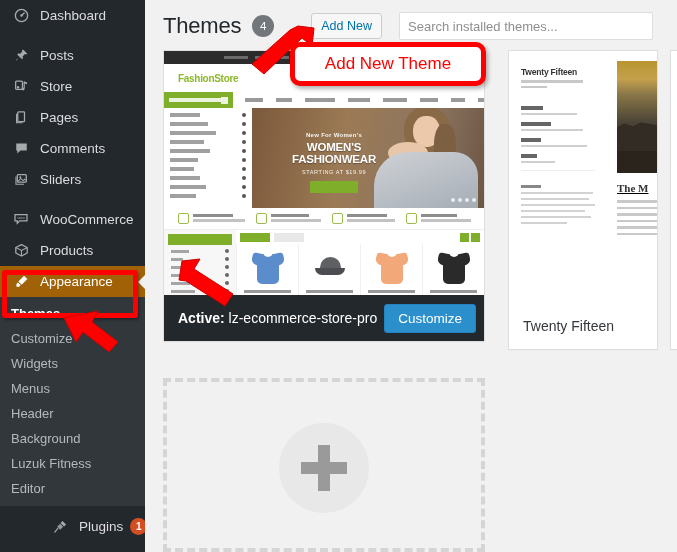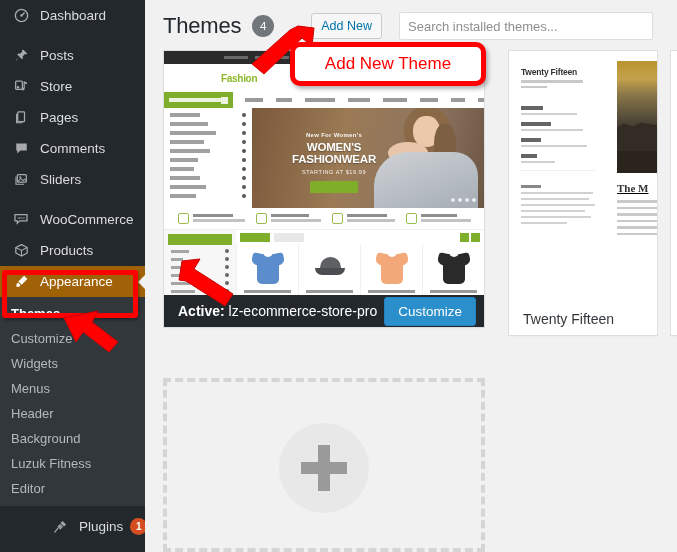--- a/index.html
+++ b/index.html
@@ -138,21 +138,21 @@
   .theme-card.second-card { left: 345px; top: 0; width: 150px; }
   .theme-card.third-card { left: 507px; top: 0; width: 160px; }
 
   .shot { position: relative; overflow: hidden; background: #fff; }
   .shot-active { height: 244px; }
   .shot-small  { height: 252px; }
 
   .card-foot {
     display: flex; align-items: center; justify-content: space-between;
     padding: 0 14px;
-    height: 32px;
+    height: 46px;
     font-size: 14px;
     color: #32373c;
   }
   .card-foot.active-foot {
     background: #23282d;
     color: #fff;
     padding-right: 8px;
   }
   .active-label { font-size: 14px; }
   .active-label b { font-weight: bold; }
@@ -163,21 +163,21 @@
     padding: 6px 13px;
     border-radius: 3px;
     border: 1px solid #2383c4;
   }
 
   
   .fs-topbar { height: 13px; background: #2b2b2b; display: flex; align-items: center; padding-left: 60px; gap: 7px; }
   .fs-topbar i { display: block; height: 3px; background: #6a6a6a; }
   .fs-header { height: 28px; background: #fff; display: flex; align-items: center; padding: 0 14px; justify-content: space-between; }
   .fs-logo { font-size: 10px; font-weight: bold; color: #333; letter-spacing: -.3px; }
-  .fs-logo span { color: #8cb82b; margin-left: 43px; }
+  .fs-logo span { color: #8cb82b; }
   .fs-searchbar { width: 120px; height: 12px; border: 1px solid #ddd; }
   .fs-nav { height: 16px; display: flex; align-items: stretch; background: #fff; }
   .fs-cat { width: 88px; background: #7fae2b; display: flex; align-items: center; justify-content: space-between; padding: 0 5px; }
   .fs-cat i { display: block; height: 4px; width: 52px; background: rgba(255,255,255,.85); }
   .fs-cat u { display: block; width: 7px; height: 7px; background: rgba(255,255,255,.85); }
   .fs-navlinks { flex: 1; display: flex; align-items: center; gap: 13px; padding-left: 12px; }
   .fs-navlinks i { display: block; height: 4px; background: #9a9a9a; }
   .fs-hero { position: relative; height: 100px; background: linear-gradient(100deg,#6a4b33 0%,#7d5b3d 28%,#9b7a55 55%,#8d7560 80%,#6c5644 100%); overflow: hidden; }
   .fs-dropdown { position: absolute; left: 0; top: 0; width: 88px; height: 100px; background: #fff; padding: 5px 6px; }
   .fs-dropdown .row { display: flex; align-items: center; justify-content: space-between; margin-bottom: 5px; }

